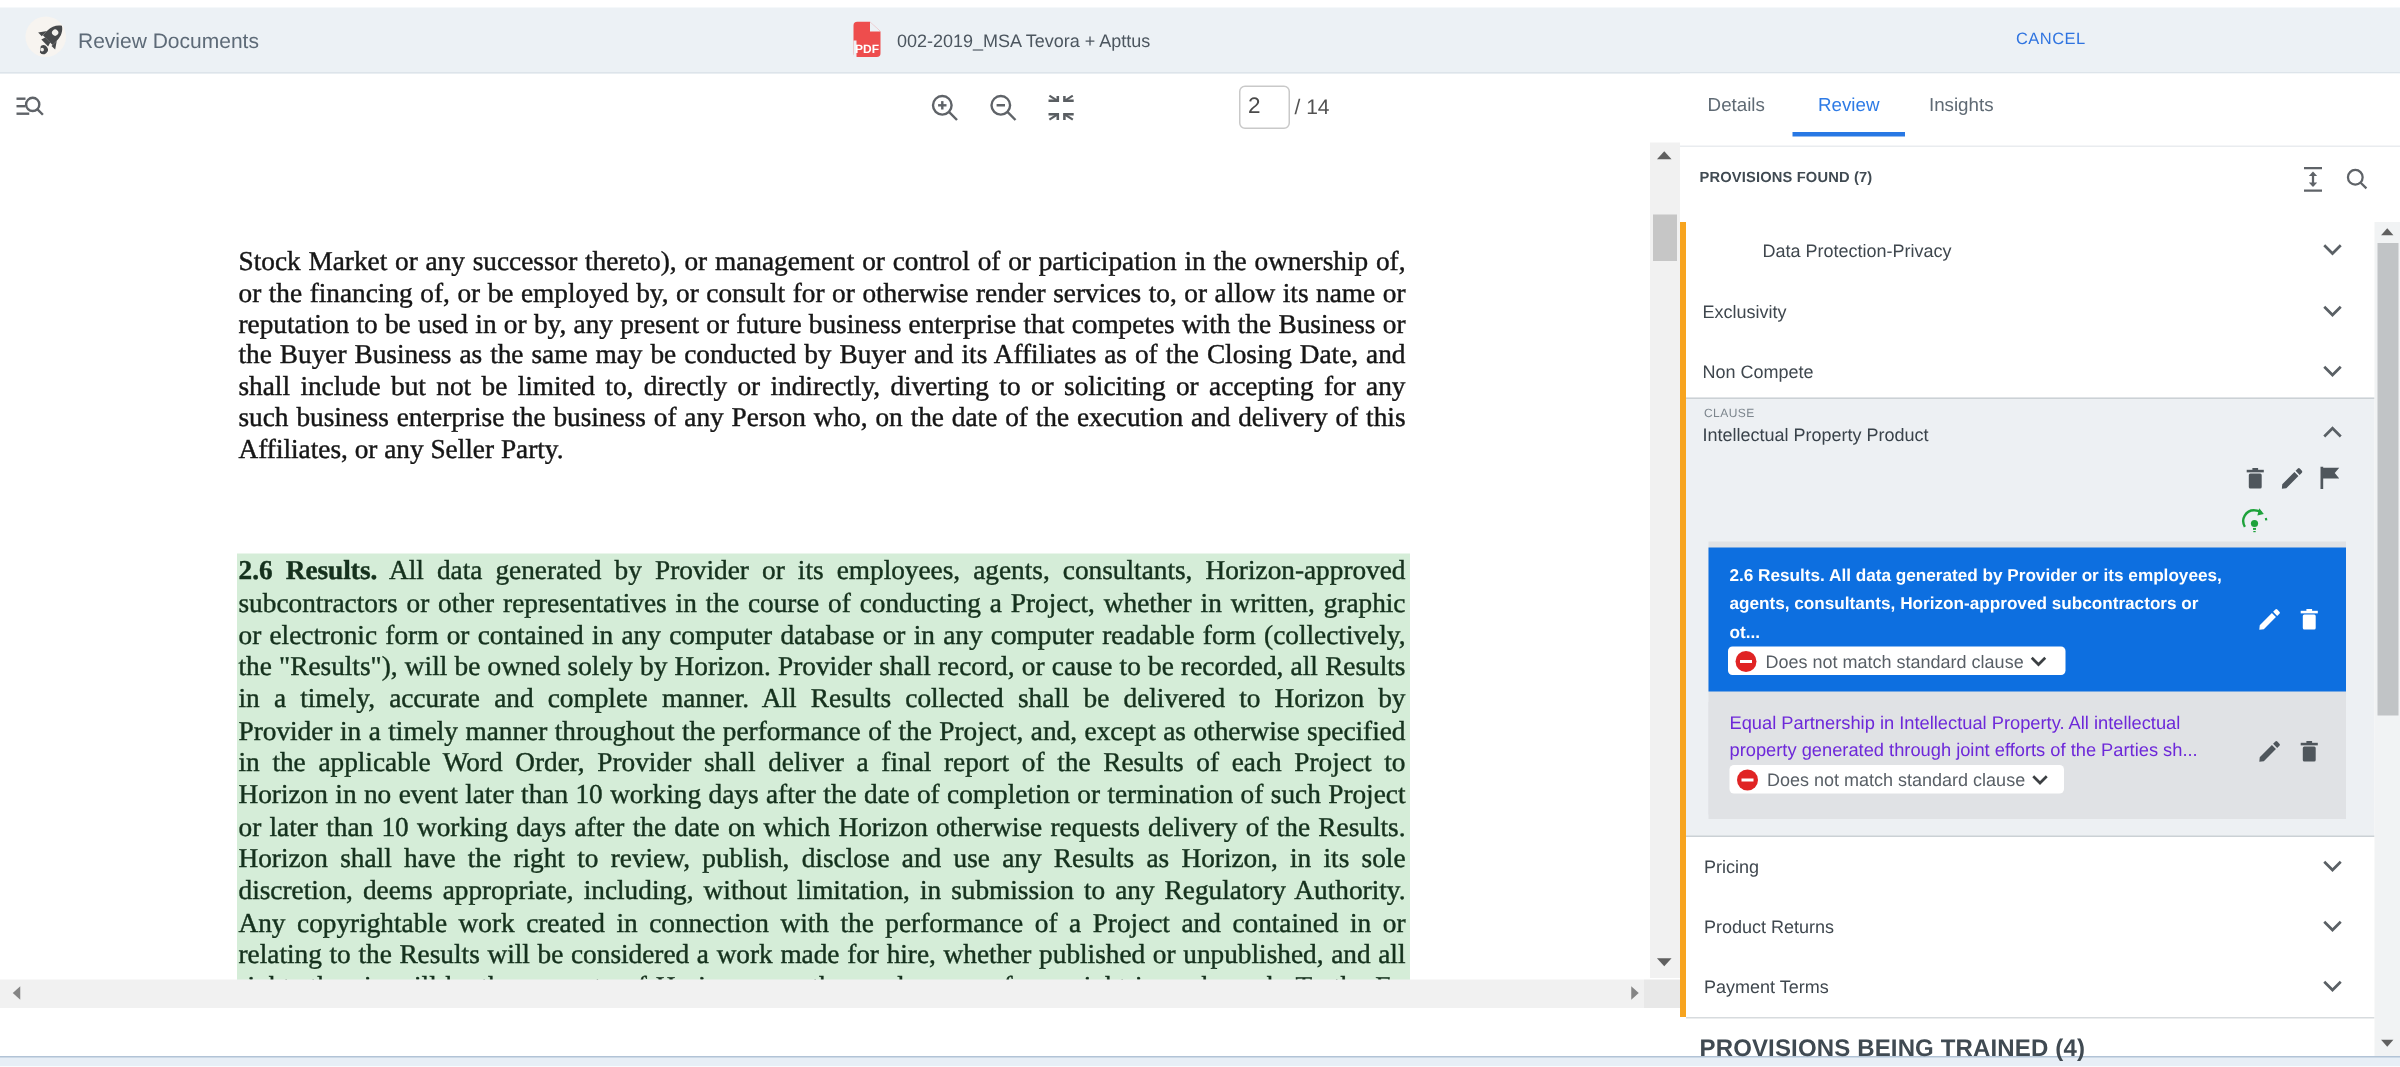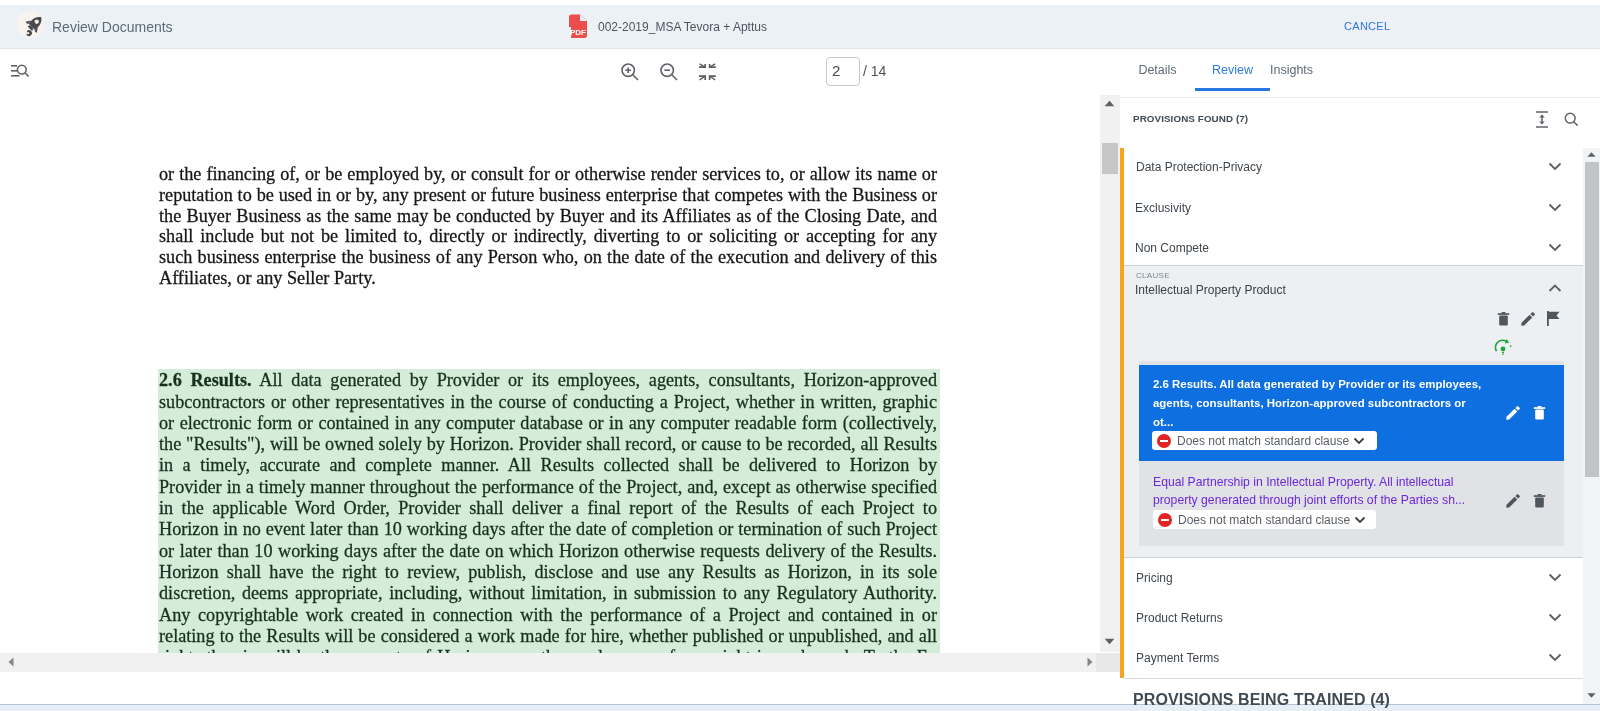--- a/index.html
+++ b/index.html
@@ -72,20 +72,21 @@
       <path d="M7.4 13.0 L1.6 16.8" stroke-width="1.4"></path>
     <path d="M17.8 13.2 L11.6 13.2 L11.6 17"></path>
       <path d="M11.4 13.0 L17.2 16.8" stroke-width="1.4"></path>
   </g>
 </svg>
 <div class="abs" style="left:826px;top:57px;width:34px;height:29px;border:1px solid #c9c9c9;border-radius:4px;background:#fff;"></div>
 <div class="abs" style="left:832px;top:62px;font-size:15px;color:#4a4a4a;">2</div>
 <div class="abs" style="left:863px;top:63px;font-size:14px;color:#525252;">/ 14</div>
 
 <div class="abs doc" style="left:159px;top:164px;width:778px;line-height:20.8px;">
+<div class="jl">Stock Market or any successor thereto), or management or control of or participation in the ownership of,</div>
 <div class="jl">or the financing of, or be employed by, or consult for or otherwise render services to, or allow its name or</div>
 <div class="jl">reputation to be used in or by, any present or future business enterprise that competes with the Business or</div>
 <div class="jl">the Buyer Business as the same may be conducted by Buyer and its Affiliates as of the Closing Date, and</div>
 <div class="jl">shall include but not be limited to, directly or indirectly, diverting to or soliciting or accepting for any</div>
 <div class="jl">such business enterprise the business of any Person who, on the date of the execution and delivery of this</div>
 <div>Affiliates, or any Seller Party.</div>
 </div>
 <div class="abs doc" style="left:157.5px;top:369.3px;width:782.5px;background:#d5edd8;padding:1px 3px 0 1.5px;line-height:21.3px;color:#15311d;-webkit-text-stroke:0.28px #15311d;">
 <div class="jl"><b>2.6 Results.</b> All data generated by Provider or its employees, agents, consultants, Horizon-approved</div>
 <div class="jl">subcontractors or other representatives in the course of conducting a Project, whether in written, graphic</div>
@@ -121,21 +122,21 @@
 <svg class="abs" style="left:1103px;top:635px" width="13" height="13" viewBox="0 0 12 12">
     <path d="M1.5 3.5 L6 8.5 L10.5 3.5 Z" fill="#606060"></path>
   </svg>
 <div class="abs" style="left:1102px;top:143px;width:16px;height:31px;background:#c6c6c6;"></div>
 
 <div class="abs" style="left:0;top:704px;width:1600px;height:7px;background:#e7eef6;border-top:1px solid #b2c3d6;"></div>
 
 <div class="abs" style="left:1120px;top:49px;width:480px;height:49px;background:#fff;border-bottom:1px solid #e9ecef;"></div>
 <div class="abs" style="left:1120px;top:63px;width:75px;text-align:center;font-size:12.5px;color:#5f6a74;">Details</div>
 <div class="abs" style="left:1195px;top:63px;width:75px;text-align:center;font-size:12.5px;color:#2e7be6;">Review</div>
-<div class="abs" style="left:1270px;top:63px;width:75px;text-align:left;font-size:12.5px;color:#5f6a74;">Insights</div>
+<div class="abs" style="left:1270px;top:63px;width:75px;text-align:center;font-size:12.5px;color:#5f6a74;">Insights</div>
 <div class="abs" style="left:1195px;top:88px;width:75px;height:3px;background:#2878e4;"></div>
 
 <div class="abs" style="left:1133px;top:113px;font-size:9.8px;font-weight:bold;letter-spacing:0.1px;color:#404a52;">PROVISIONS FOUND (7)</div>
 <svg class="abs" style="left:1535px;top:111px" width="14" height="17" viewBox="0 0 14 17">
   <g stroke="#5f6368" stroke-width="1.5" fill="#5f6368">
     <path d="M1 1 H13" fill="none"></path>
       <path d="M1 16 H13" fill="none"></path>
     <path d="M7 4.2 V12.8" fill="none"></path>
     <path d="M4.2 6.4 L7 3.4 L9.8 6.4 Z" stroke="none"></path>
     <path d="M4.2 10.6 L7 13.6 L9.8 10.6 Z" stroke="none"></path>
@@ -143,21 +144,21 @@
 </svg>
 <svg class="abs" style="left:1564px;top:112px" width="15" height="15" viewBox="0 0 15 15">
   <g stroke="#5f6368" stroke-width="1.5" fill="none">
       <circle cx="6.2" cy="6.2" r="4.9"></circle>
       <path d="M9.8 9.8 L13.6 13.6"></path>
     </g>
 </svg>
 
 <div class="abs" style="left:1120px;top:148px;width:4px;height:530px;background:#f7a41f;"></div>
 
-<div class="abs rowlbl" style="left:1136px;top:160px;">Data Protection-Privacy</div>
+<div class="abs rowlbl" style="left:1175px;top:160px;">Data Protection-Privacy</div>
 <svg class="abs" style="left:1548px;top:162px" width="14" height="9" viewBox="0 0 14 9">
     <path class="chev" d="M1.5 1.5 L7 7 L12.5 1.5"></path>
   </svg>
 <div class="abs rowlbl" style="left:1135px;top:201px;">Exclusivity</div>
 <svg class="abs" style="left:1548px;top:203px" width="14" height="9" viewBox="0 0 14 9">
     <path class="chev" d="M1.5 1.5 L7 7 L12.5 1.5"></path>
   </svg>
 <div class="abs rowlbl" style="left:1135px;top:241px;">Non Compete</div>
 <svg class="abs" style="left:1548px;top:243px" width="14" height="9" viewBox="0 0 14 9">
     <path class="chev" d="M1.5 1.5 L7 7 L12.5 1.5"></path>

